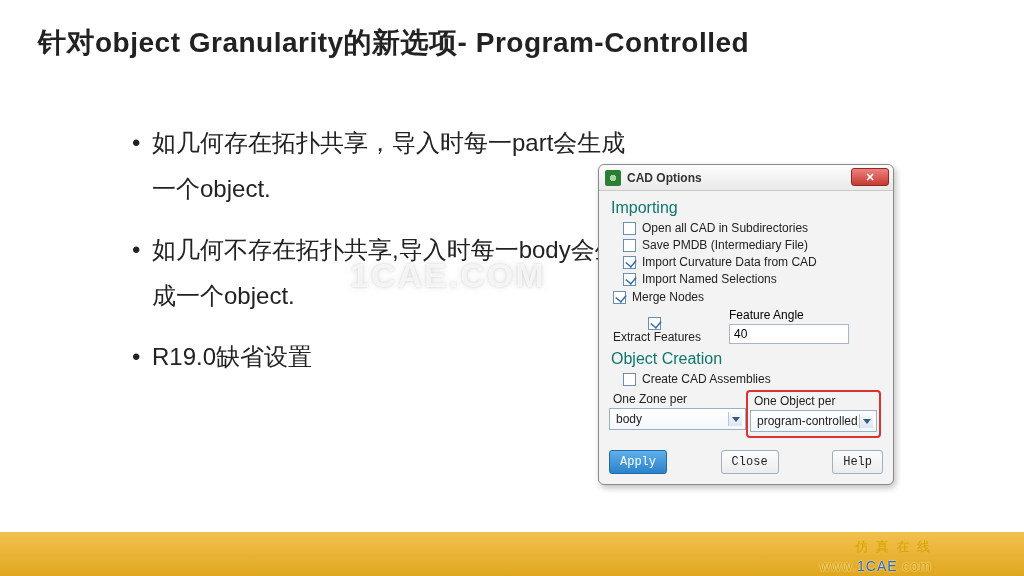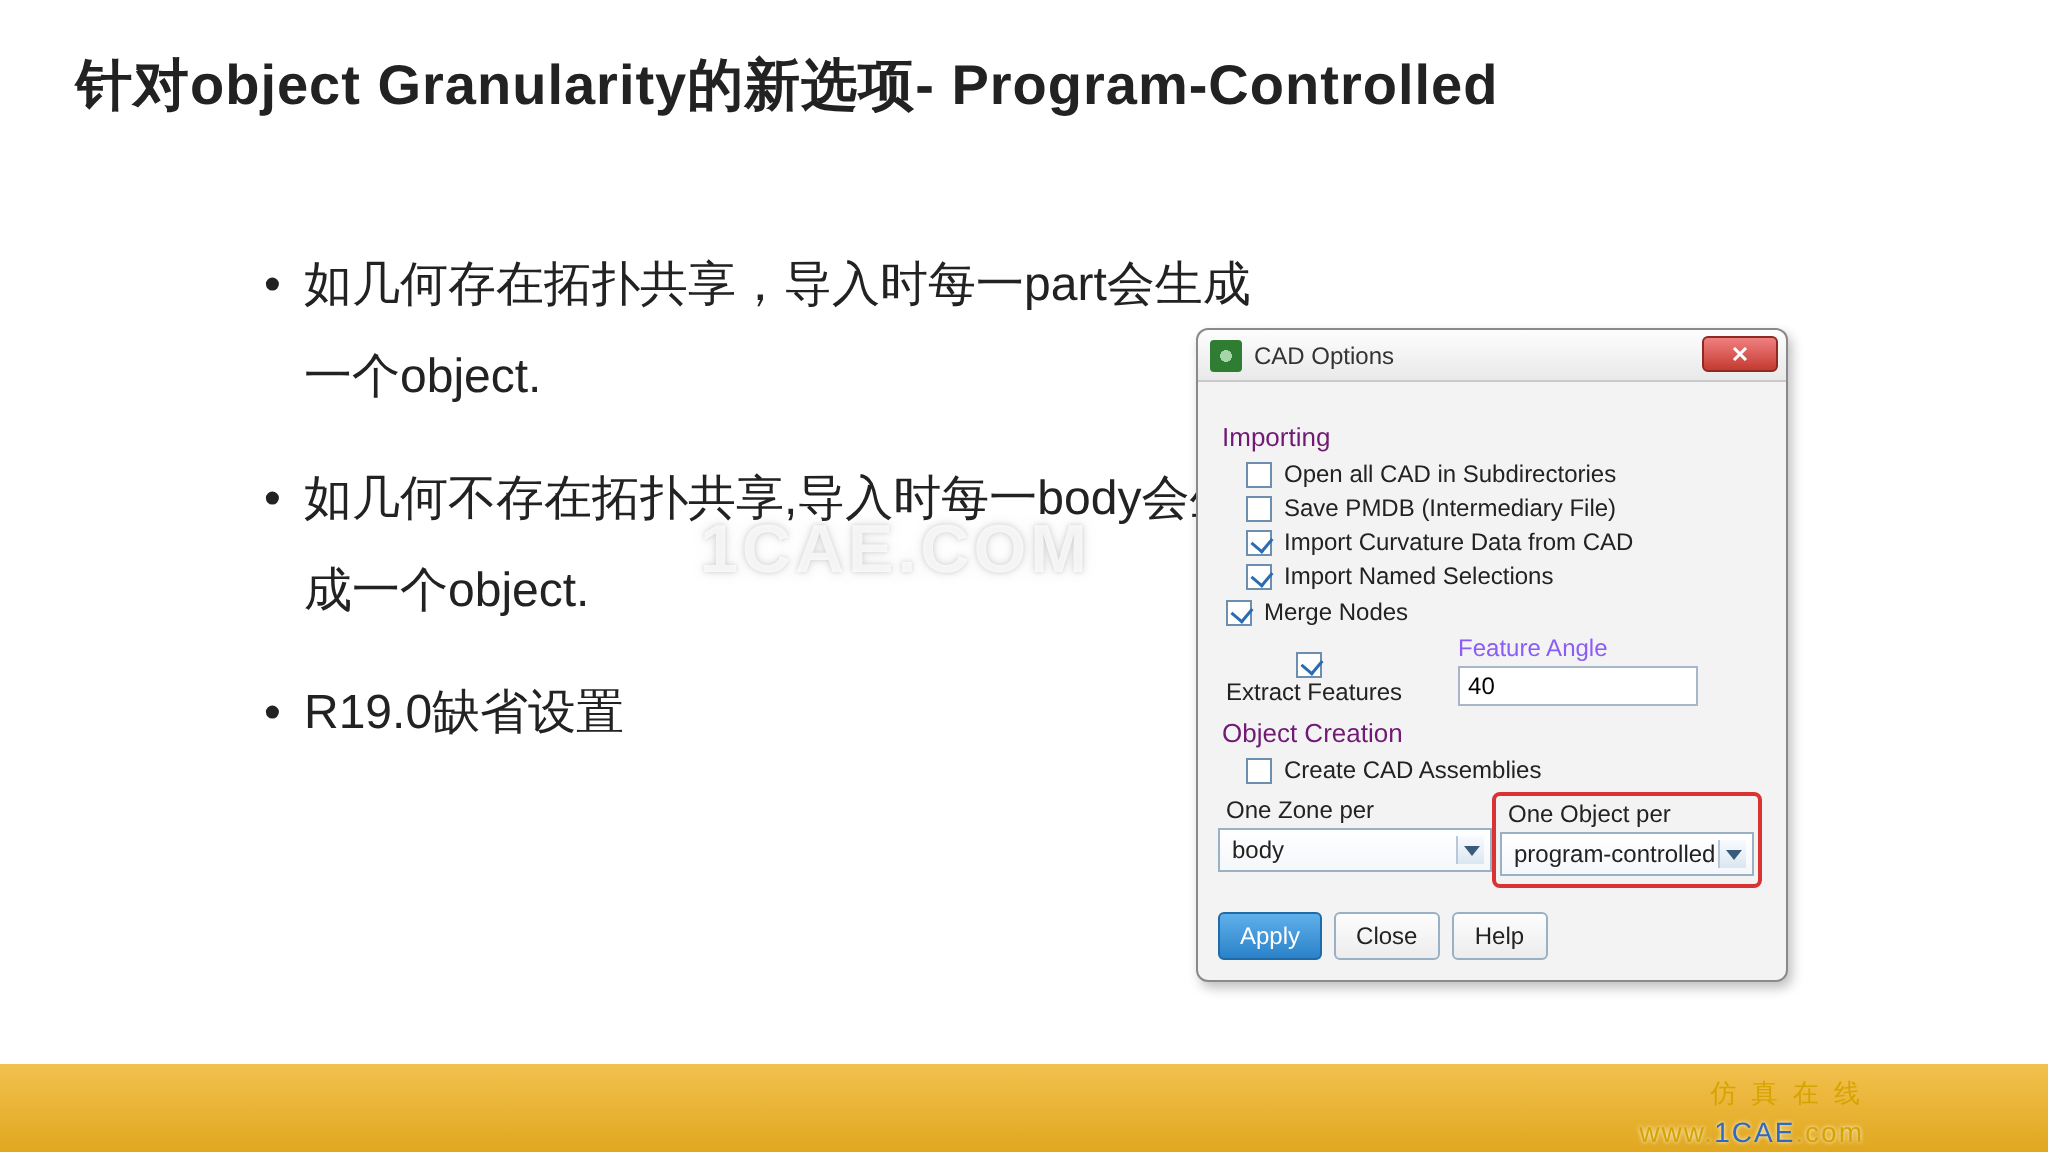--- a/index.html
+++ b/index.html
@@ -90,34 +90,34 @@
     background: #2e7d32;
     border-radius: 2px;
     margin-right: 6px;
     position: relative;
   }
   .dlg-icon::after{
     content:"";
     position:absolute; left:3px; top:3px; width:10px; height:10px;
     background: radial-gradient(circle at 5px 5px, #a5d6a7 0 3px, transparent 3px);
   }
-  .dlg-title { font-size: 12px; color: #333; }
+  .dlg-title { font-size: 12px; color: #333; font-weight: bold; }
   .dlg-close {
     position: absolute;
     right: 4px; top: 3px;
     width: 38px; height: 18px;
     border-radius: 3px;
     background: linear-gradient(#f08080,#c43a31);
     border: 1px solid #8e2a22;
     display: flex; align-items: center; justify-content: center;
     color: #fff; font-weight: 700; font-size: 11px;
     cursor: pointer;
   }
   .dlg-body { padding: 6px 10px 10px 10px; }
-  .section-label { color: #701a75; font-size: 13px; margin: 14px 0 4px 2px; }
+  .section-label { color: #0f766e; font-size: 16px; margin: 2px 0 4px 2px; }
   .row { display: flex; align-items: center; margin: 3px 0 3px 14px; }
   .row.top { margin-left: 4px; margin-top: 4px;}
   .row .cb {
     width: 13px; height: 13px;
     border: 1px solid #6c8fb0;
     background: #fff;
     margin-right: 6px;
     position: relative;
     flex: 0 0 auto;
   }
@@ -127,21 +127,21 @@
     left: 2px; top: -1px;
     width: 8px; height: 10px;
     border-right: 2px solid #2b6cb0;
     border-bottom: 2px solid #2b6cb0;
     transform: rotate(40deg) scale(0.75);
   }
   .row .lbl { font-size: 12px; color: #222; white-space: nowrap; }
   .feat-wrap { display:flex; align-items:flex-end; margin: 4px 0 4px 4px; }
   .feat-left { display:flex; align-items:center; }
   .feat-right { margin-left: 28px; }
-  .feat-right .flabel { font-size: 12px; color:#8b5cf6; margin-bottom:2px;}
+  .feat-right .flabel { font-size: 12px; color:#000000; margin-bottom:2px;}
   .feat-right input[type="text"]{
     width: 120px; height: 20px;
     border: 1px solid #a7b7c7;
     background:#fff;
     font-size:12px;
     padding: 0 4px;
   }
   .two-col {
     display: flex;
     gap: 0;
@@ -173,22 +173,23 @@
     border-right:4px solid transparent;
     border-top:5px solid #3a5a7a;
   }
   .redbox {
     border: 2px solid #d93333;
     border-radius: 4px;
     padding: 2px 2px 4px 2px;
     margin-right: 2px;
   }
   .btnbar {
-    display:flex; gap:6px; justify-content:flex-start;
+    display:flex; gap:6px; justify-content:space-between;
     margin-top: 12px;
+    font-family: Liberation Mono, monospace;
   }
   .btn {
     height: 24px;
     min-width: 48px;
     padding: 0 10px;
     border: 1px solid #9ab0c4;
     background: linear-gradient(#fdfdfd,#ececec);
     border-radius: 3px;
     font-size: 12px;
     display:flex; align-items:center; justify-content:center;

